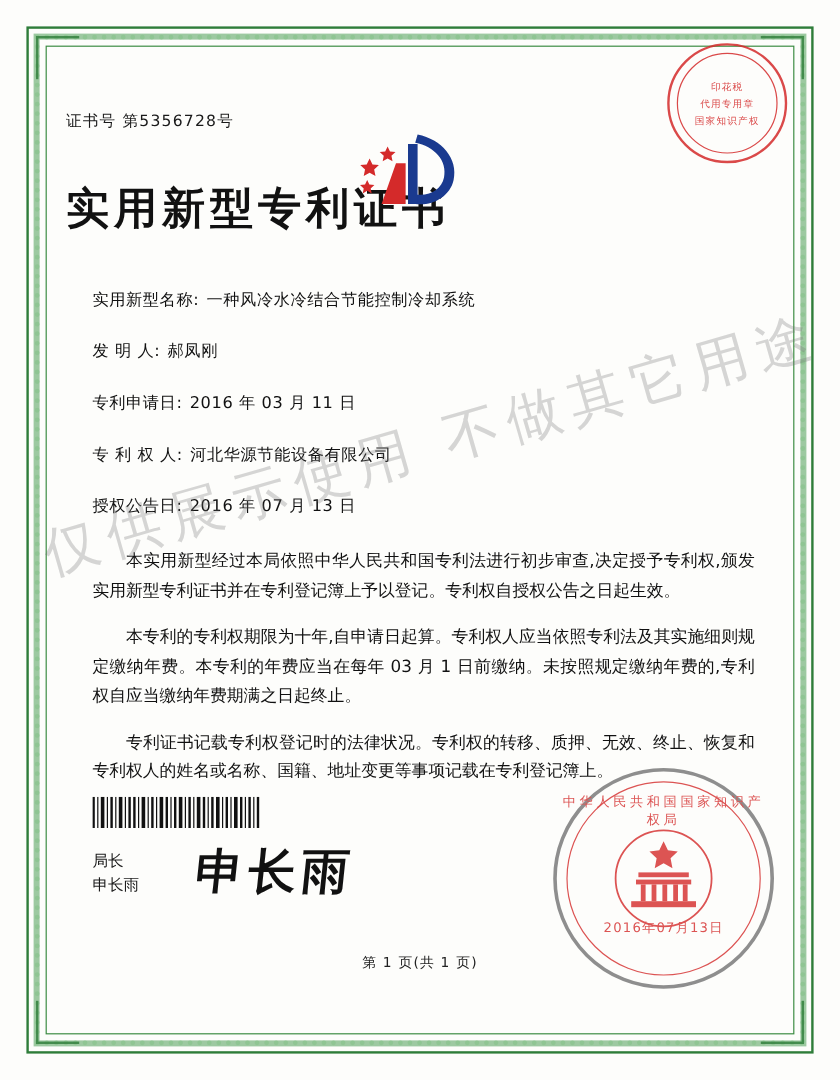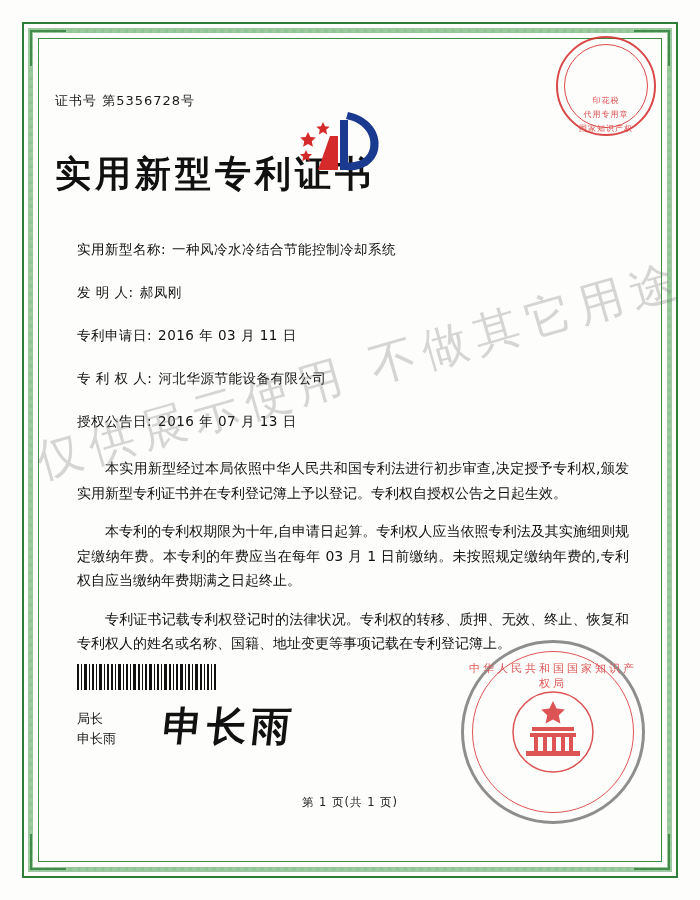--- a/index.html
+++ b/index.html
@@ -202,21 +202,20 @@
     border-radius: 50%;
   }
   .seal-small-text {
     position: absolute;
     left: 0; right: 0;
     text-align: center;
     font-size: 8px;
     line-height: 1.35;
     color: #d42a2a;
     letter-spacing: 1px;
-    margin-top: 28px;
   }
   .seal-small-text.t1 { top: 30px; }
   .seal-small-text.t2 { top: 44px; }
   .seal-small-text.t3 { top: 58px; }
 
   .seal-big {
     position: absolute;
     right: 55px;
     bottom: 76px;
     width: 178px;
@@ -405,17 +404,18 @@
         <rect x="20" y="44" width="46" height="4" fill="#d42a2a"></rect>
         <rect x="16" y="62" width="54" height="5" fill="#d42a2a"></rect>
         <rect x="24" y="48" width="4" height="14" fill="#d42a2a"></rect>
         <rect x="33" y="48" width="4" height="14" fill="#d42a2a"></rect>
         <rect x="42" y="48" width="4" height="14" fill="#d42a2a"></rect>
         <rect x="51" y="48" width="4" height="14" fill="#d42a2a"></rect>
         <rect x="59" y="48" width="4" height="14" fill="#d42a2a"></rect>
         <rect x="22" y="38" width="42" height="4" fill="#d42a2a"></rect>
       </svg>
     </div>
+    <div class="seal-date">2016年07月13日</div>
   </div>
 
   <div class="watermark">仅供展示使用 不做其它用途</div>
 
 </div>
 
 </body></html>

